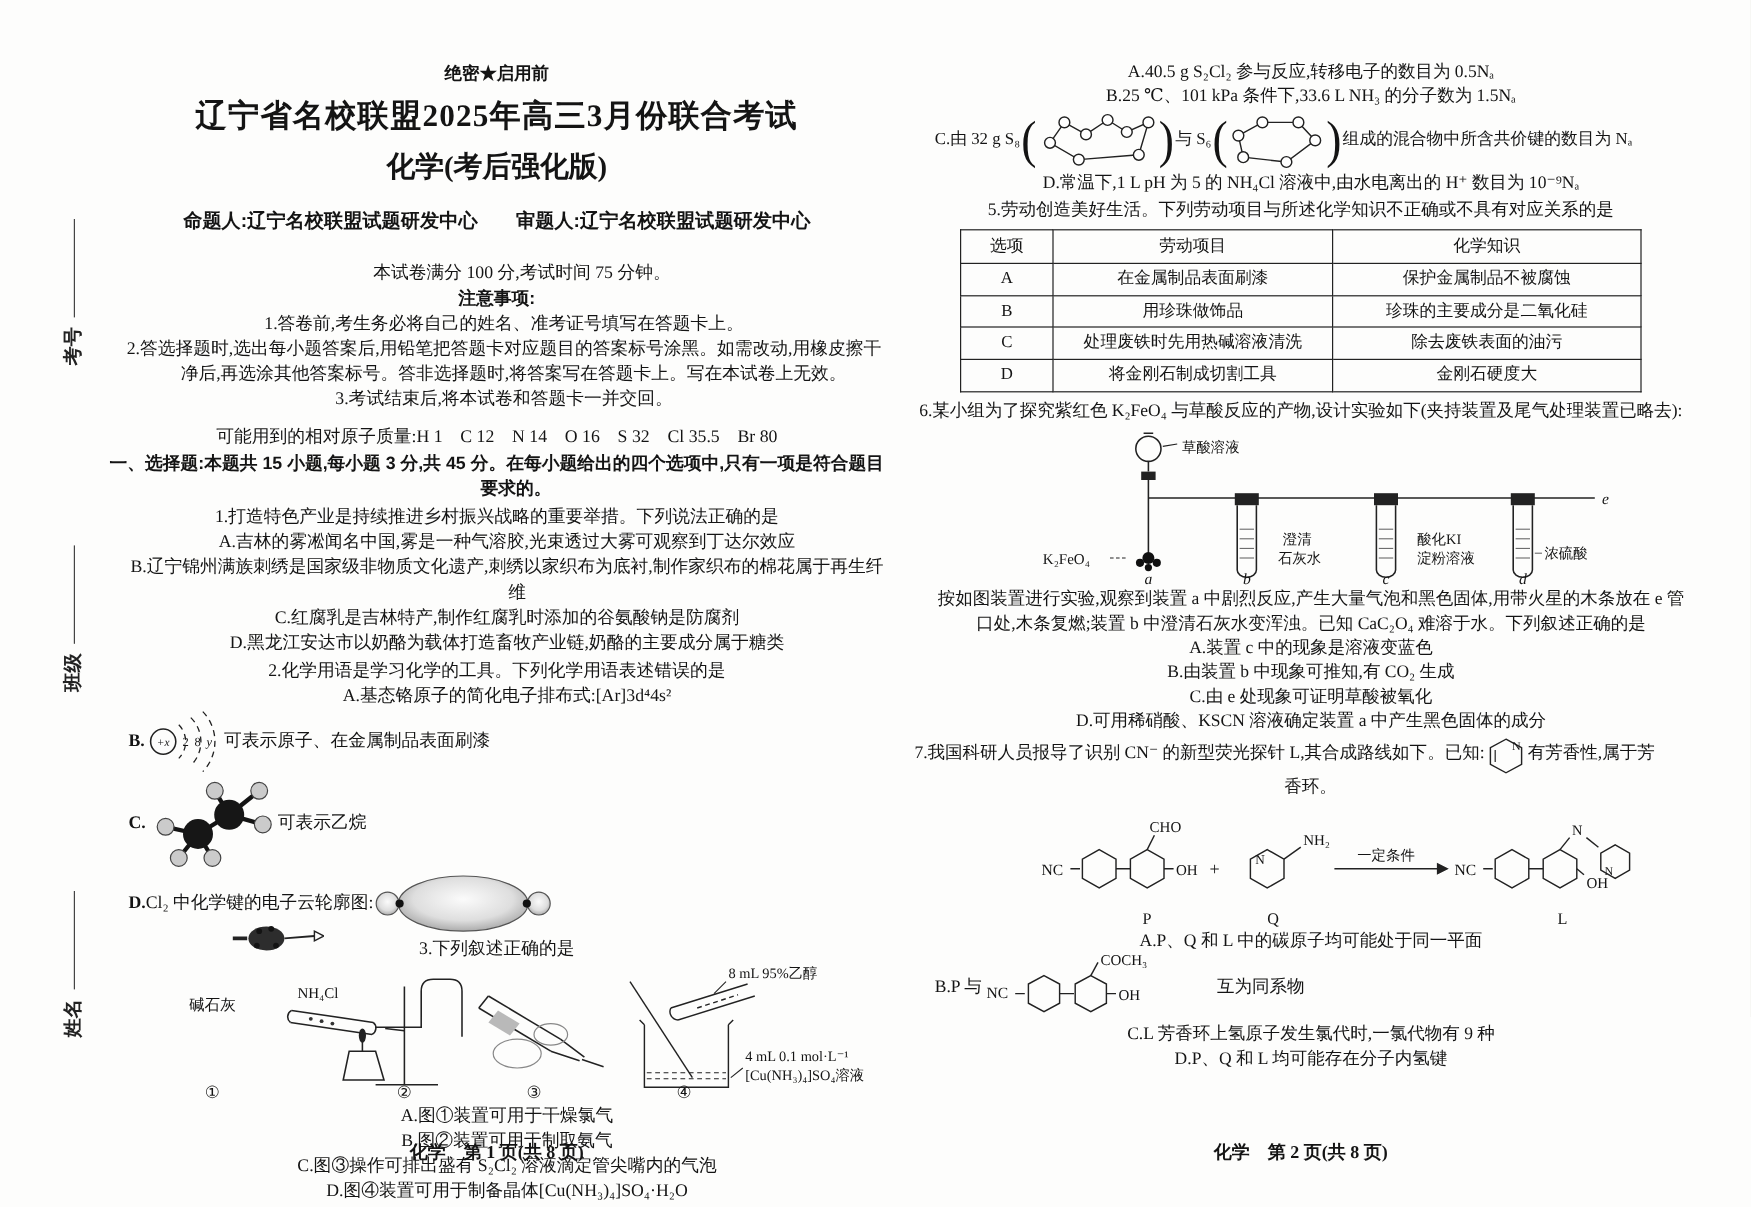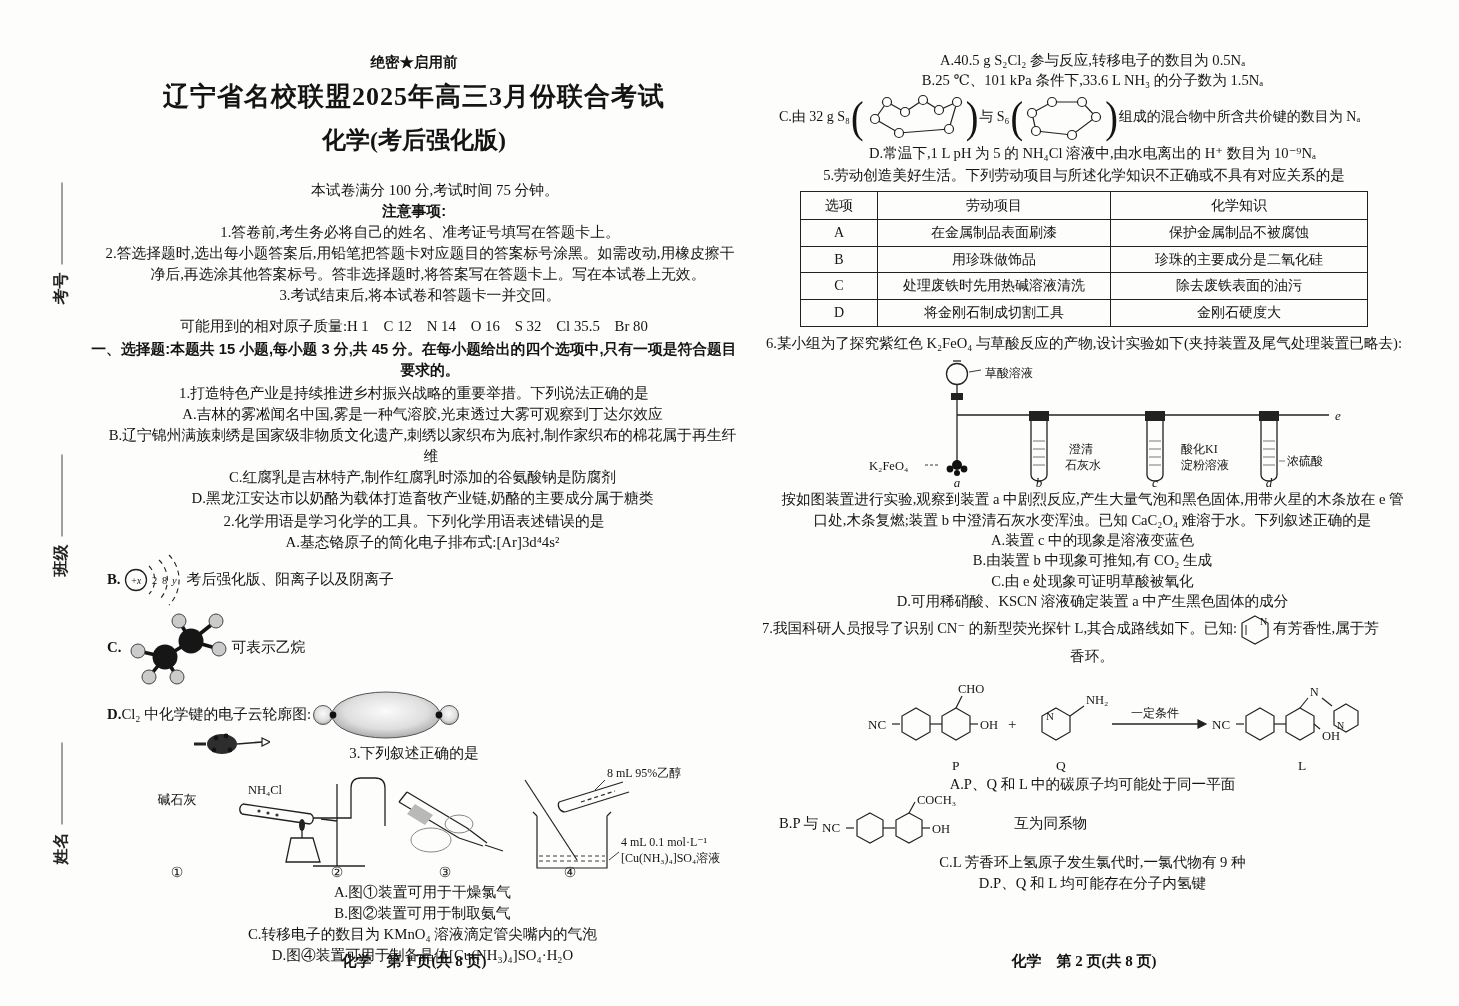--- a/index.html
+++ b/index.html
@@ -55,20 +55,21 @@
   </div>
   <div class="seal" style="top:793px;">
     <span>姓名</span>
     <span class="seal-line"></span>
   </div>
 
   <div class="col col1">
     <p class="secrecy">绝密★启用前</p>
     <p class="title">辽宁省名校联盟2025年高三3月份联合考试</p>
     <p class="subtitle">化学(考后强化版)</p>
+    <p class="authors">命题人:辽宁名校联盟试题研发中心　　审题人:辽宁名校联盟试题研发中心</p>
     <p class="info">本试卷满分 100 分,考试时间 75 分钟。</p>
     <p class="notice-title">注意事项:</p>
     <p class="notice">1.答卷前,考生务必将自己的姓名、准考证号填写在答题卡上。</p>
     <p class="notice">2.答选择题时,选出每小题答案后,用铅笔把答题卡对应题目的答案标号涂黑。如需改动,用橡皮擦干净后,再选涂其他答案标号。答非选择题时,将答案写在答题卡上。写在本试卷上无效。</p>
     <p class="notice">3.考试结束后,将本试卷和答题卡一并交回。</p>
     <p class="atomic">可能用到的相对原子质量:H 1　C 12　N 14　O 16　S 32　Cl 35.5　Br 80</p>
     <p class="section-h">一、选择题:本题共 15 小题,每小题 3 分,共 45 分。在每小题给出的四个选项中,只有一项是符合题目要求的。</p>
 
     <p class="stem">1.打造特色产业是持续推进乡村振兴战略的重要举措。下列说法正确的是</p>
     <p class="opt">A.吉林的雾凇闻名中国,雾是一种气溶胶,光束透过大雾可观察到丁达尔效应</p>
@@ -84,21 +85,21 @@
       <svg width="66" height="54" viewBox="0 0 66 54">
         <circle cx="15" cy="27" r="10.5" fill="none" stroke="#222" stroke-width="1.3"></circle>
         <text x="15" y="31" text-anchor="middle" font-size="9.5" font-style="italic">+x</text>
         <path d="M28,13 A20,20 0 0 1 28,41" fill="none" stroke="#222" stroke-width="1.1" stroke-dasharray="5,4"></path>
         <path d="M38,7 A28,28 0 0 1 38,47" fill="none" stroke="#222" stroke-width="1.1" stroke-dasharray="5,4"></path>
         <path d="M48,2 A36,36 0 0 1 48,52" fill="none" stroke="#222" stroke-width="1.1" stroke-dasharray="5,4"></path>
         <text x="31" y="31" font-size="10.5">2</text>
         <text x="41" y="31" font-size="10.5">8</text>
         <text x="51" y="31" font-size="10.5" font-style="italic">y</text>
       </svg>
-      <span>考后强化版、阳离子以及阴离子</span>
+      <span>可表示原子、在金属制品表面刷漆</span>
     </div>
 
     <div class="row">
       <span class="lbl">C.</span>
       <svg width="110" height="82" viewBox="0 0 110 82">
         <g stroke="#141414" stroke-width="3.6">
           <line x1="44" y1="50" x2="17" y2="44"></line>
             <line x1="44" y1="50" x2="28" y2="70"></line>
           <line x1="44" y1="50" x2="56" y2="70"></line>
             <line x1="44" y1="50" x2="70" y2="34"></line>
@@ -201,21 +202,21 @@
         <line x1="494" y1="96" x2="504" y2="88" stroke-width="0.9"></line>
       </g>
       <text x="492" y="13" font-size="12">8 mL 95%乙醇</text>
       <text x="506" y="82" font-size="12">4 mL 0.1 mol·L⁻¹</text>
       <text x="506" y="98" font-size="12">[Cu(NH₃)₄]SO₄溶液</text>
       <text x="455" y="113" text-anchor="middle" font-size="14">④</text>
     </svg>
 
     <p class="opt">A.图①装置可用于干燥氯气</p>
     <p class="opt">B.图②装置可用于制取氨气</p>
-    <p class="opt">C.转移电子的数目为 KMnO₄ 溶液滴定管尖嘴内的气泡</p>
+    <p class="opt">C.图③操作可排出盛有 S₂Cl₂ 溶液滴定管尖嘴内的气泡</p>
     <p class="opt">D.图④装置可用于制备晶体[Cu(NH₃)₄]SO₄·H₂O</p>
 
     <p class="footer">化学　第 1 页(共 8 页)</p>
   </div>
 
   <div class="col col2">
     <p class="opt">A.40.5 g S₂Cl₂ 参与反应,转移电子的数目为 0.5Nₐ</p>
     <p class="opt">B.25 ℃、101 kPa 条件下,33.6 L NH₃ 的分子数为 1.5Nₐ</p>
 
     <div class="q4c">

